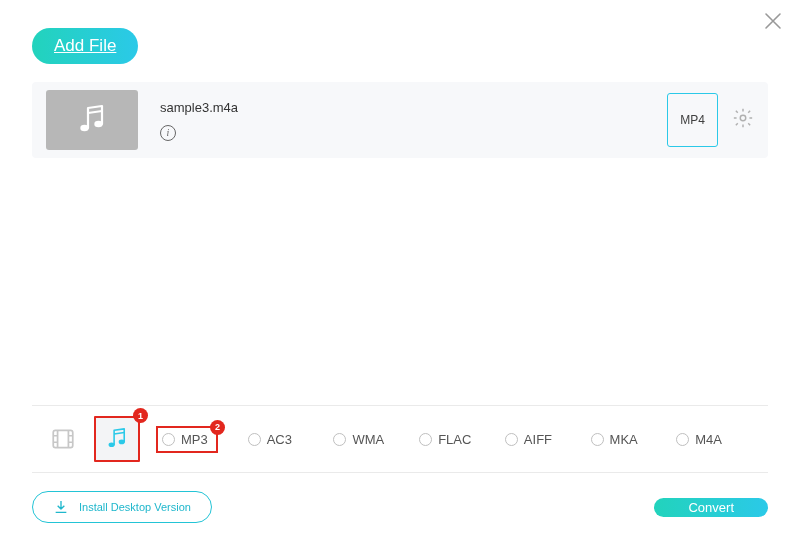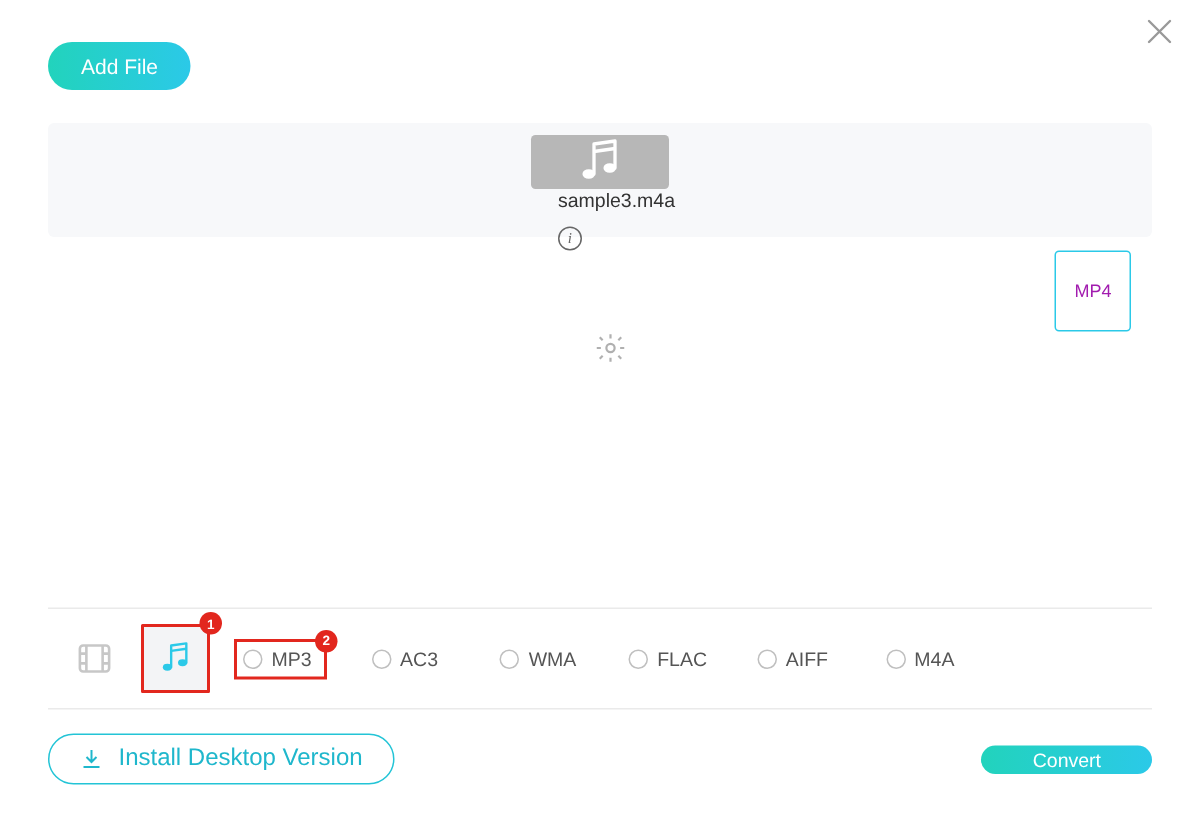--- a/index.html
+++ b/index.html
@@ -20,36 +20,36 @@
     }
     .add-file-btn {
       position: absolute;
       top: 28px;
       left: 32px;
       background: linear-gradient(90deg, #22d3bc 0%, #2bc9e8 100%);
       color: #fff;
       border: none;
       border-radius: 18px;
       padding: 8px 22px;
-      font-size: 14px;
+      font-size: 17px;
       font-weight: 500;
       cursor: pointer;
+      text-decoration: underline;
     }
     .file-card {
       position: absolute;
       top: 82px;
       left: 32px;
       right: 32px;
       height: 76px;
       background: #f7f8fa;
       border-radius: 4px;
       display: flex;
       align-items: center;
       padding: 8px 14px;
-      flex-direction: column;
     }
     .file-thumb {
       width: 92px;
       height: 60px;
       background: #b7b7b7;
       border-radius: 3px;
       display: flex;
       align-items: center;
       justify-content: center;
     }
@@ -168,38 +168,38 @@
     }
     .install-btn {
       display: flex;
       align-items: center;
       gap: 10px;
       border: 1.5px solid #23c4d6;
       color: #1fb7cc;
       background: #fff;
       border-radius: 18px;
       padding: 7px 20px;
-      font-size: 16px;
+      font-size: 11px;
       font-weight: 500;
       cursor: pointer;
     }
     .convert-btn {
       background: linear-gradient(90deg, #22d3bc 0%, #2bc9e8 100%);
       color: #fff;
       border: none;
       border-radius: 18px;
       padding: 2px 34px;
       font-size: 13px;
       font-weight: 500;
       cursor: pointer;
     }
     .out-format-chip {
       margin-left: auto;
       border: 1.5px solid #2bc9e8;
-      color: #a21caf;
+      color: #404040;
       font-size: 12px;
       font-weight: 500;
       padding: 19px 12px;
       border-radius: 3px;
       cursor: pointer;
       text-align: right;
     }
     .gear-btn {
       margin-left: 14px;
       color: #b0b0b0;
@@ -276,20 +276,24 @@
       <label class="format-opt">
           <span class="radio-circle"></span>
           <span>FLAC</span>
         </label>
       <label class="format-opt">
           <span class="radio-circle"></span>
           <span>AIFF</span>
         </label>
       <label class="format-opt">
           <span class="radio-circle"></span>
+          <span>MKA</span>
+        </label>
+      <label class="format-opt">
+          <span class="radio-circle"></span>
           <span>M4A</span>
         </label>
     </div>
   </div>
   <hr class="format-hr">
 </div>
 
 <div class="footer-bar">
   <button class="install-btn">
     <svg width="16" height="16" viewBox="0 0 24 24" fill="none" stroke="#1fb7cc" stroke-width="2">

